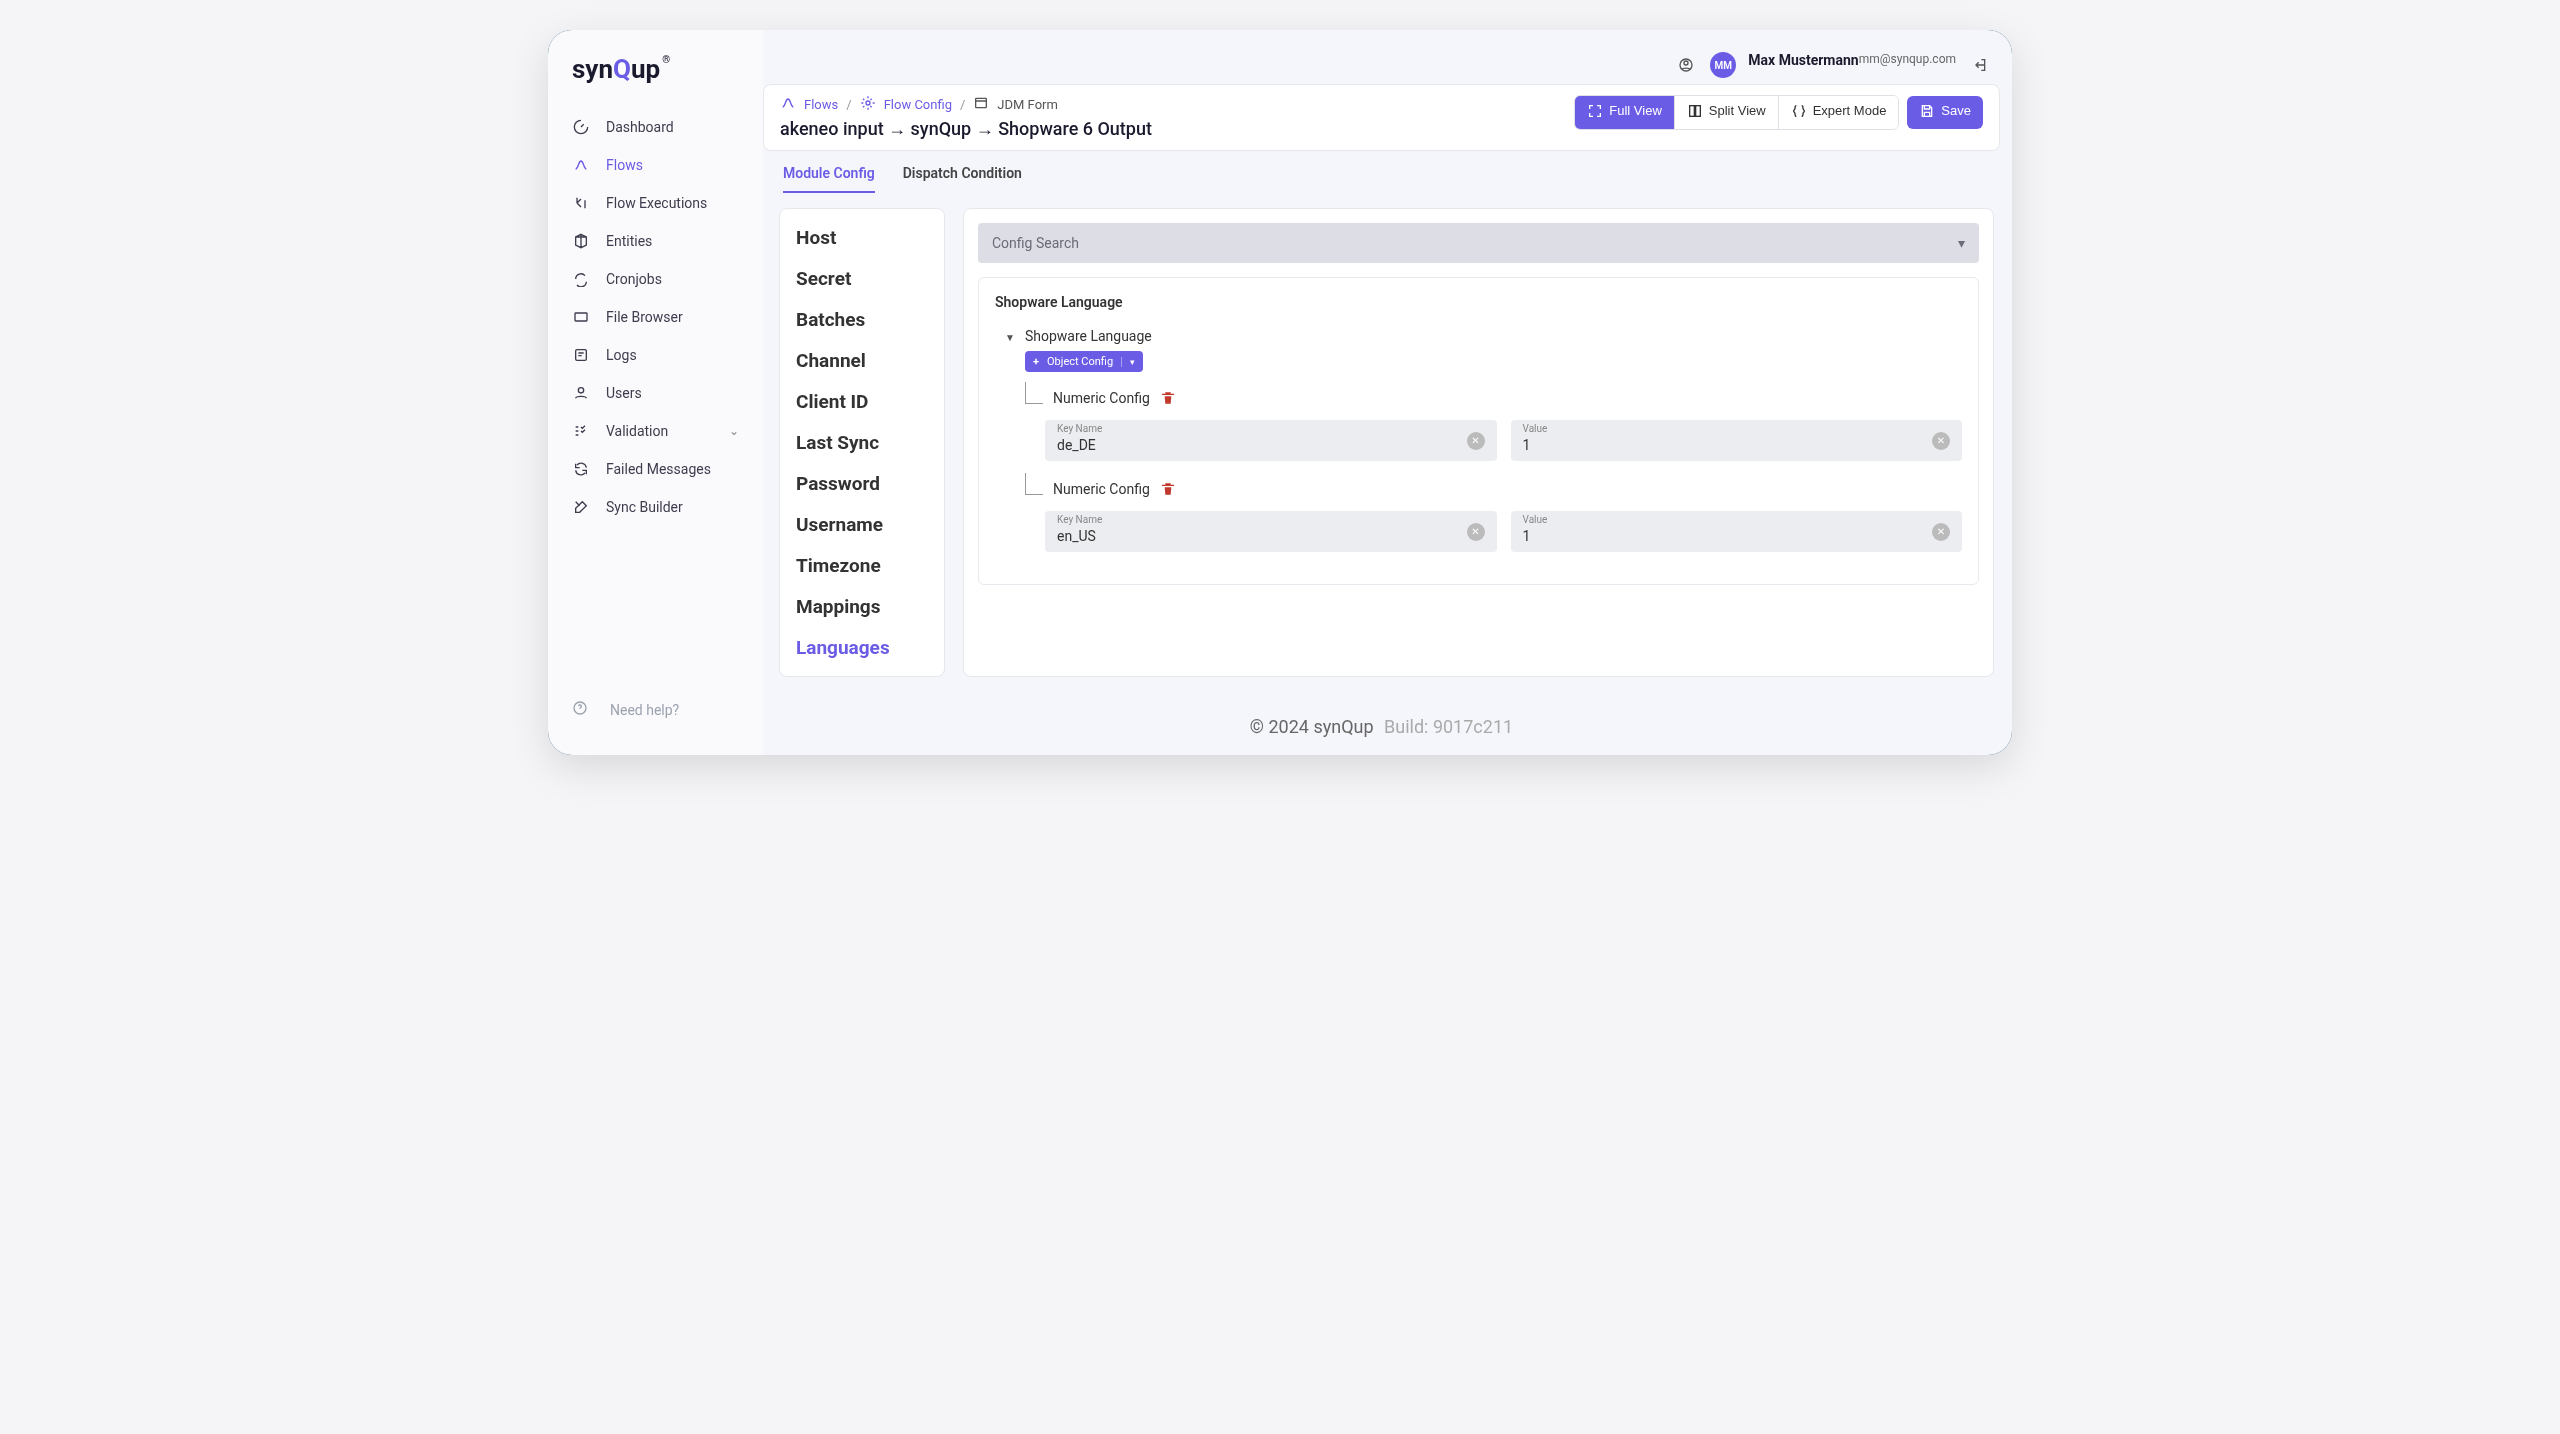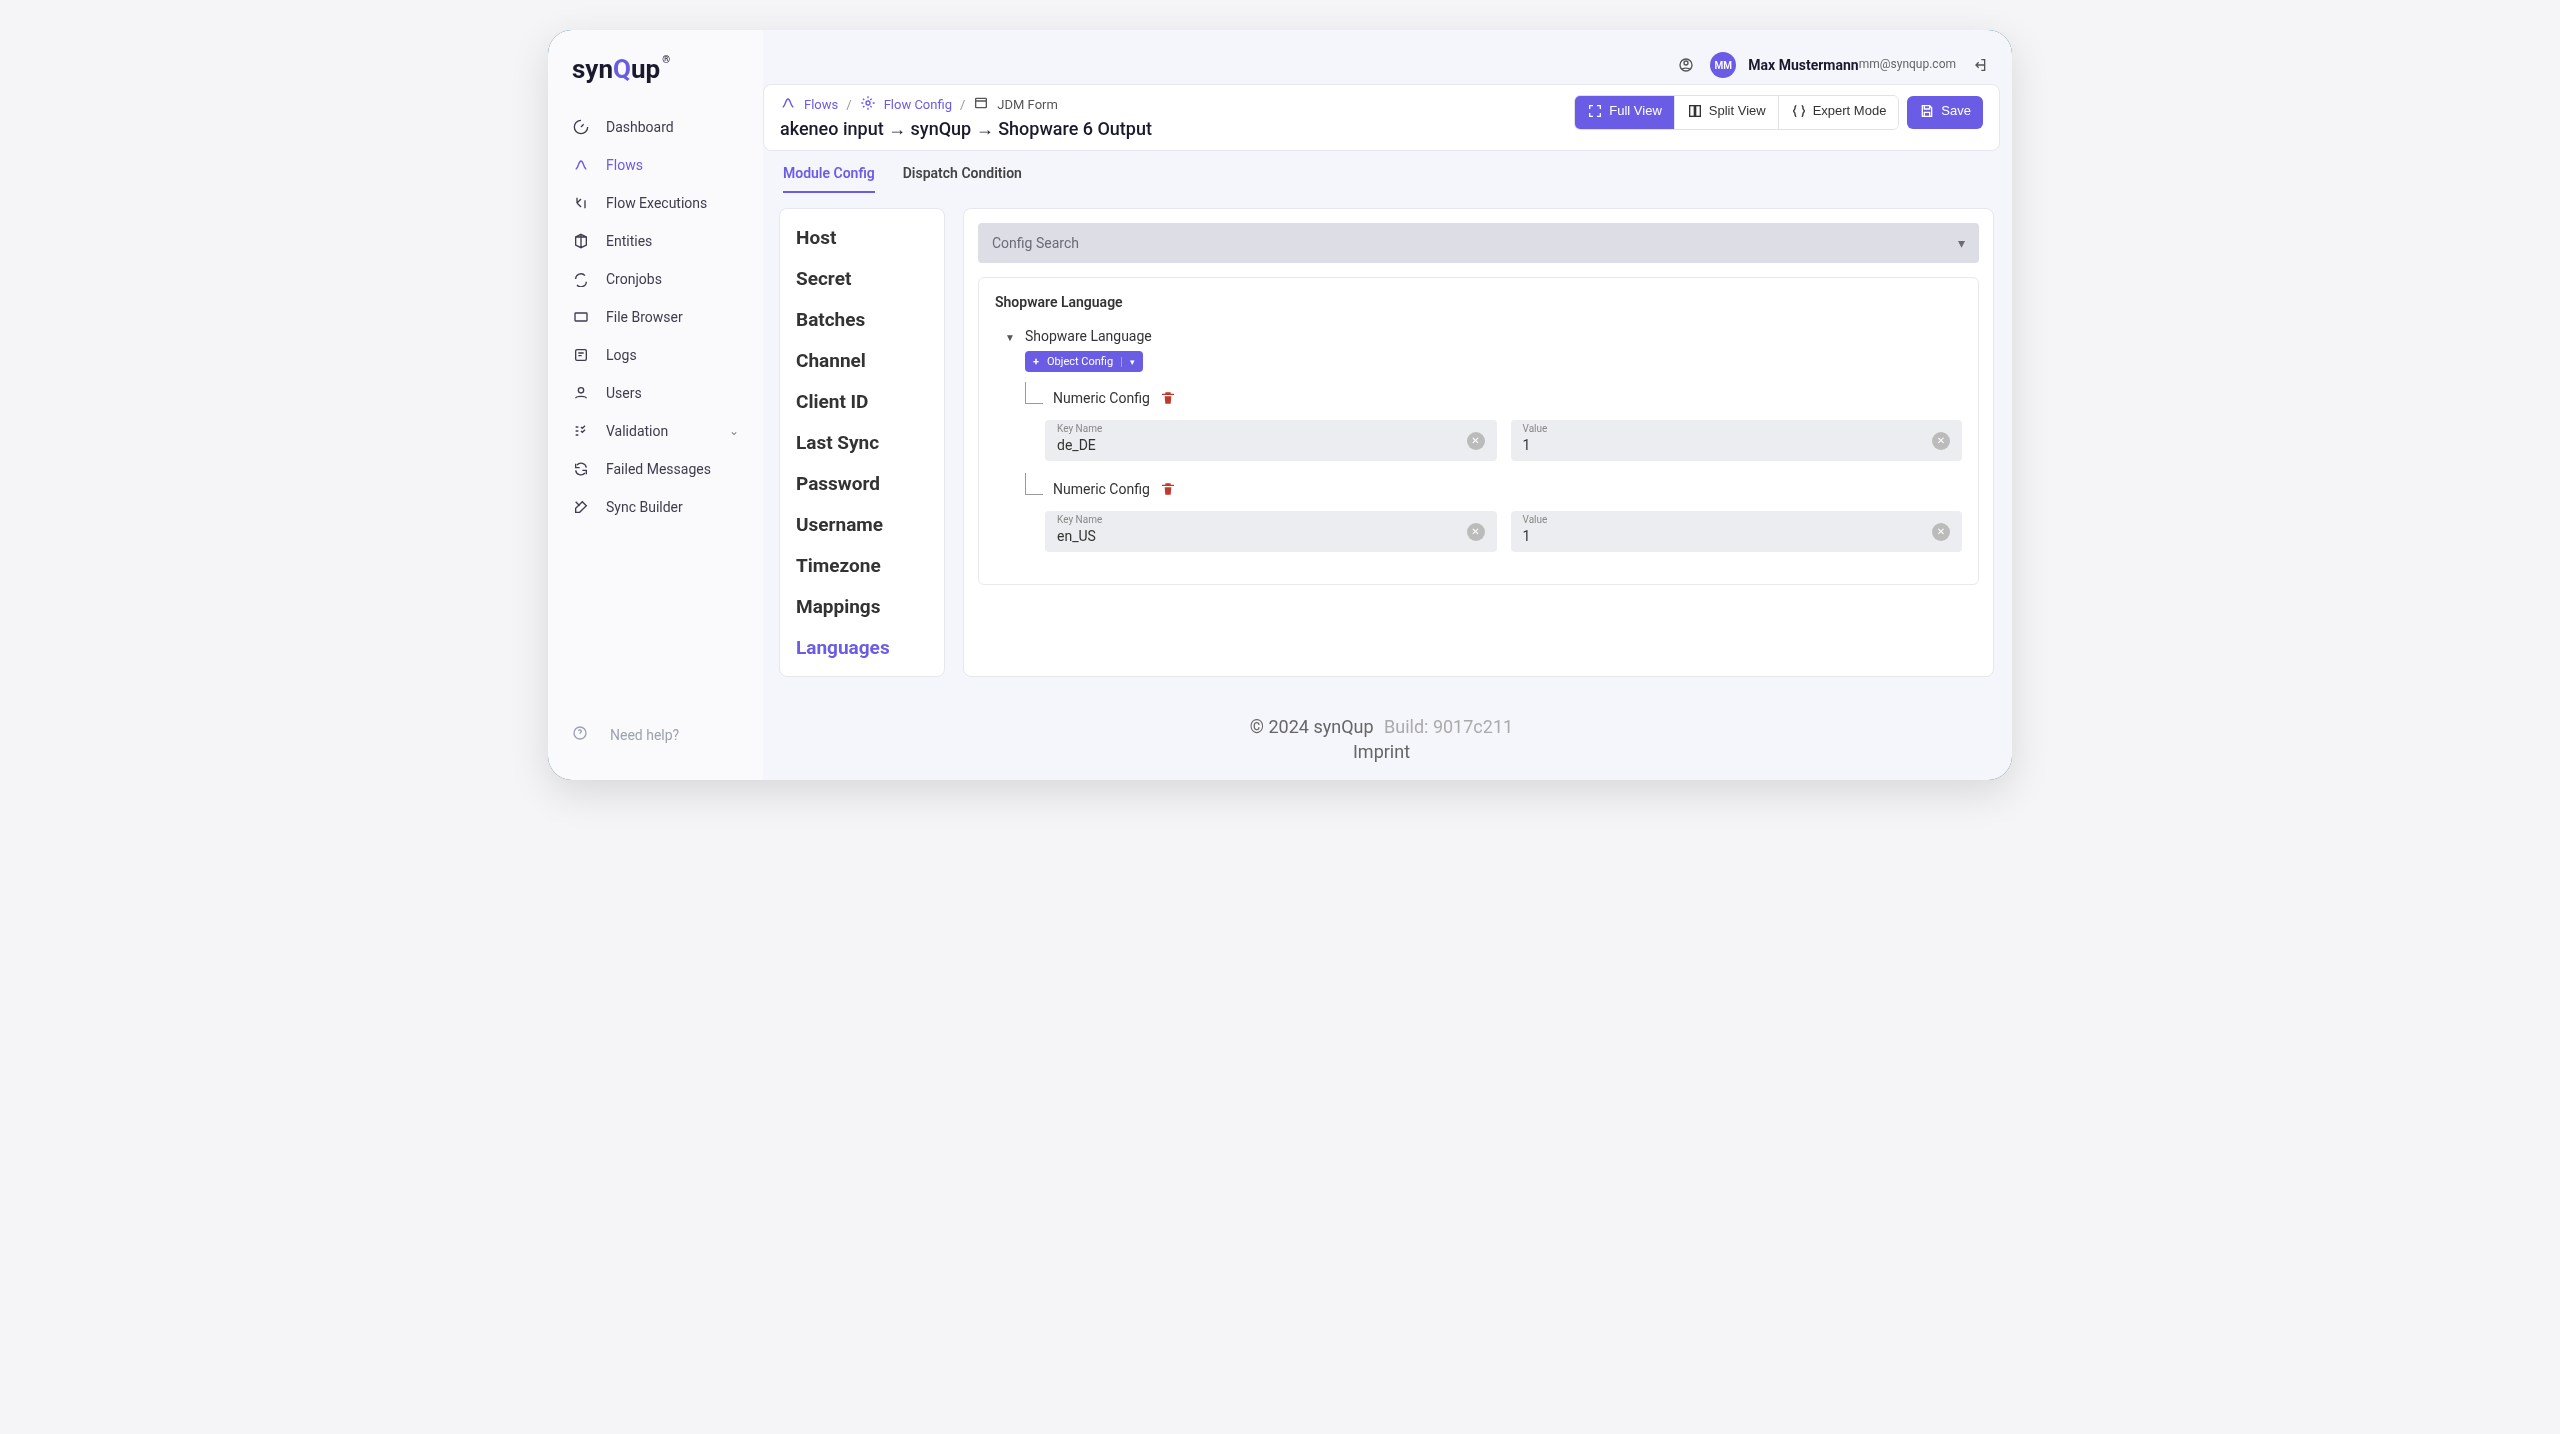--- a/index.html
+++ b/index.html
@@ -65,21 +65,21 @@
     }
     
     .main { flex: 1; display: flex; flex-direction: column; background: #f5f6fb; padding: 12px 12px 0 0; }
     .topbar {
       display: flex;
       justify-content: flex-end;
       align-items: center;
       padding: 10px 12px 6px 20px;
       gap: 16px;
     }
-    .user-info { display: flex; align-items: center; gap: 12px; }
+    .user-info { display: flex; gap: 12px; }
     .avatar {
       width: 26px; height: 26px; border-radius: 50%;
       background: #6b5ce5; color: #fff;
       display: flex; align-items: center; justify-content: center;
       font-size: 10px; font-weight: 600;
     }
     .user-text { display: flex; flex-direction: row; line-height: 1.2; }
     .user-name { font-weight: 700; font-size: 14px; color: #1a1a2e; }
     .user-email { font-size: 12px; color: #666; }
     .icon-btn { cursor: pointer; color: #555; display: flex; }
@@ -549,18 +549,17 @@
       </div>
 
       <div class="footer">
         <div>
           <span>© 2024 synQup</span>
           <span class="build">
             <span>Build:</span>
             <span>9017c211</span>
           </span>
         </div>
-        <div class="imprint">Imprint</div>
       </div>
     </main>
 
   </div>
 </div>
 
 </body></html>

